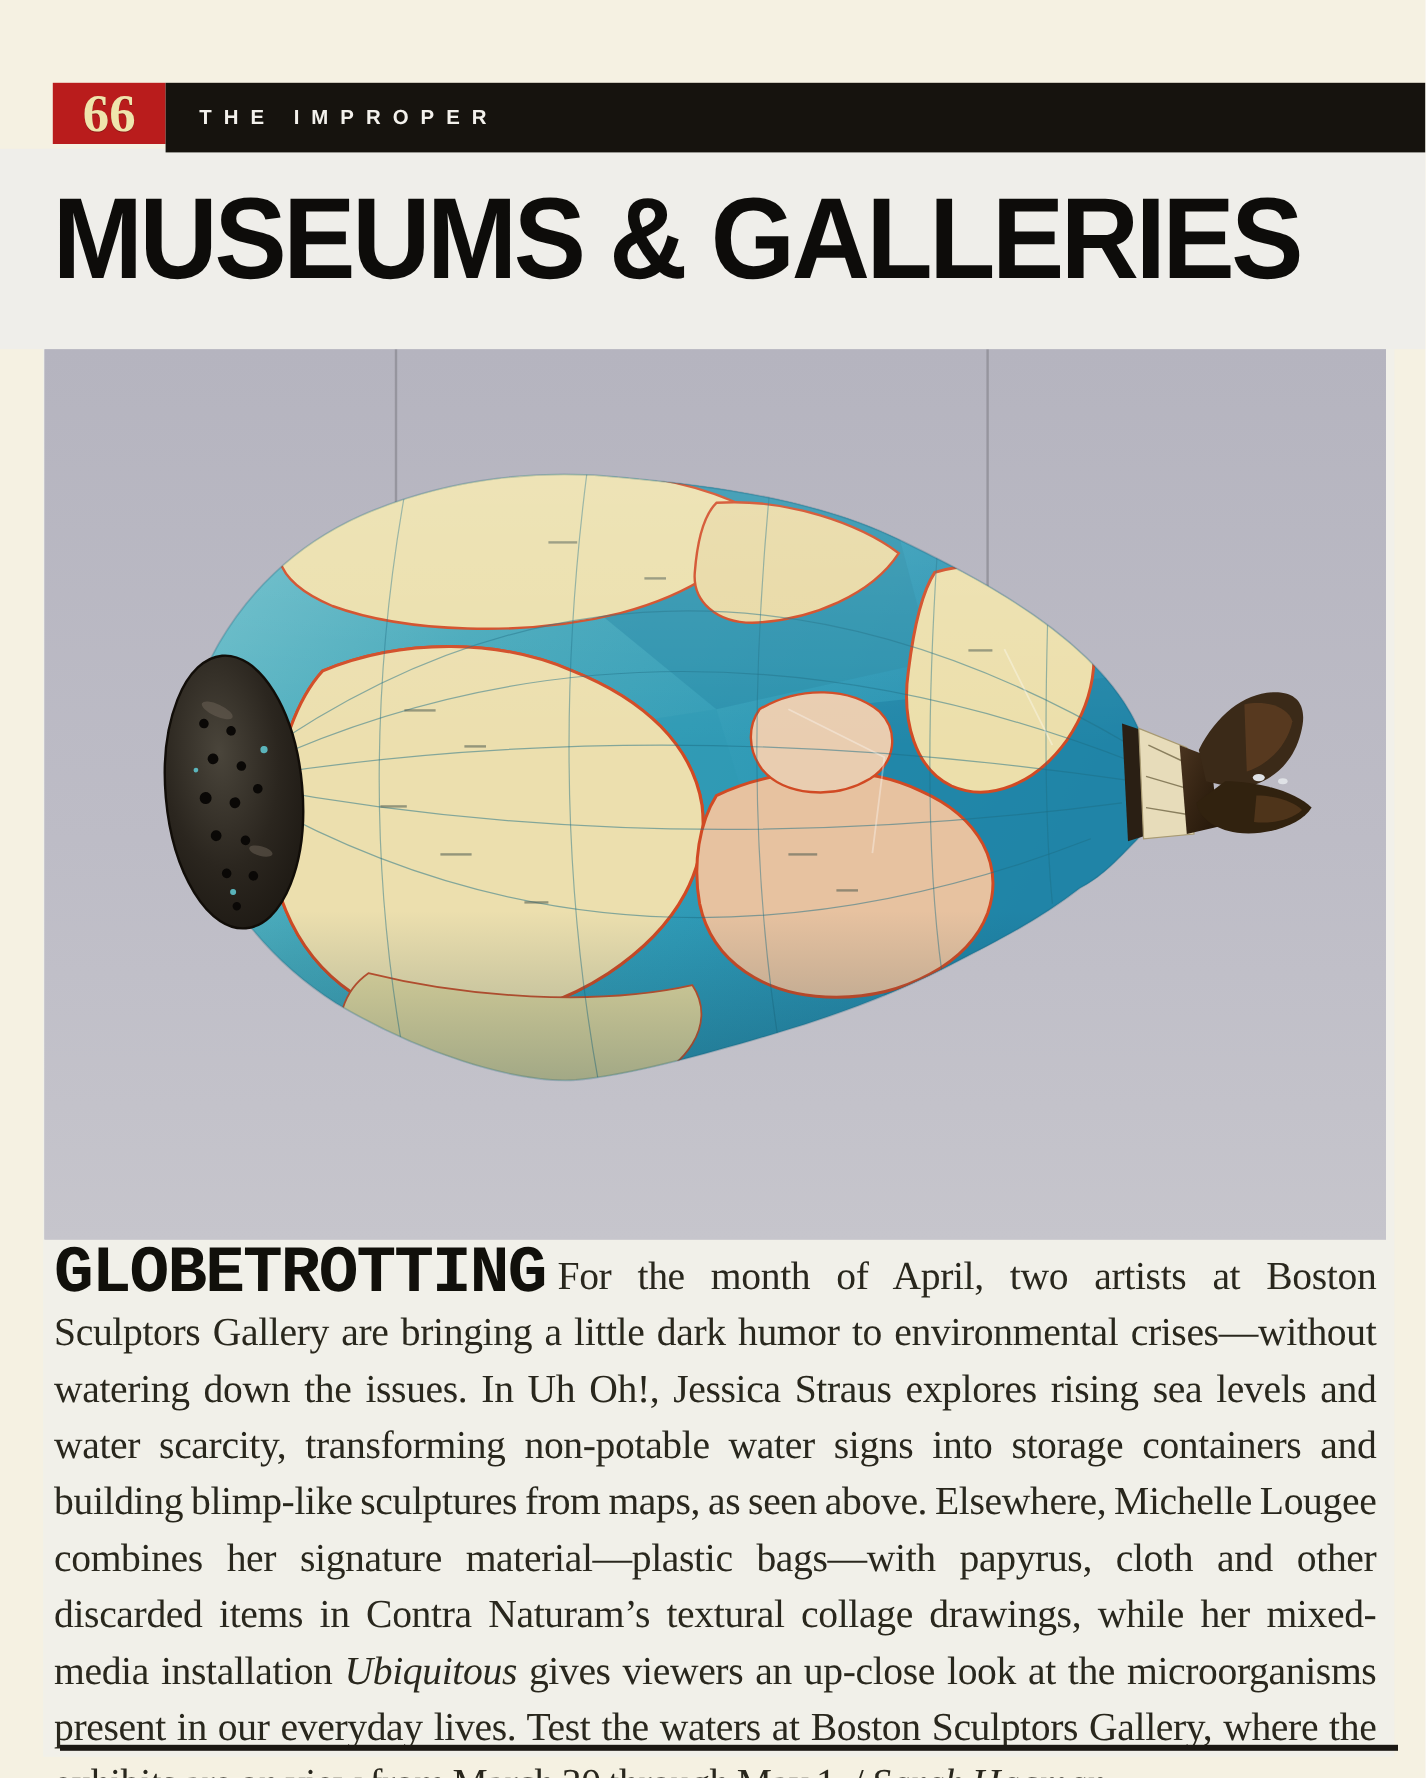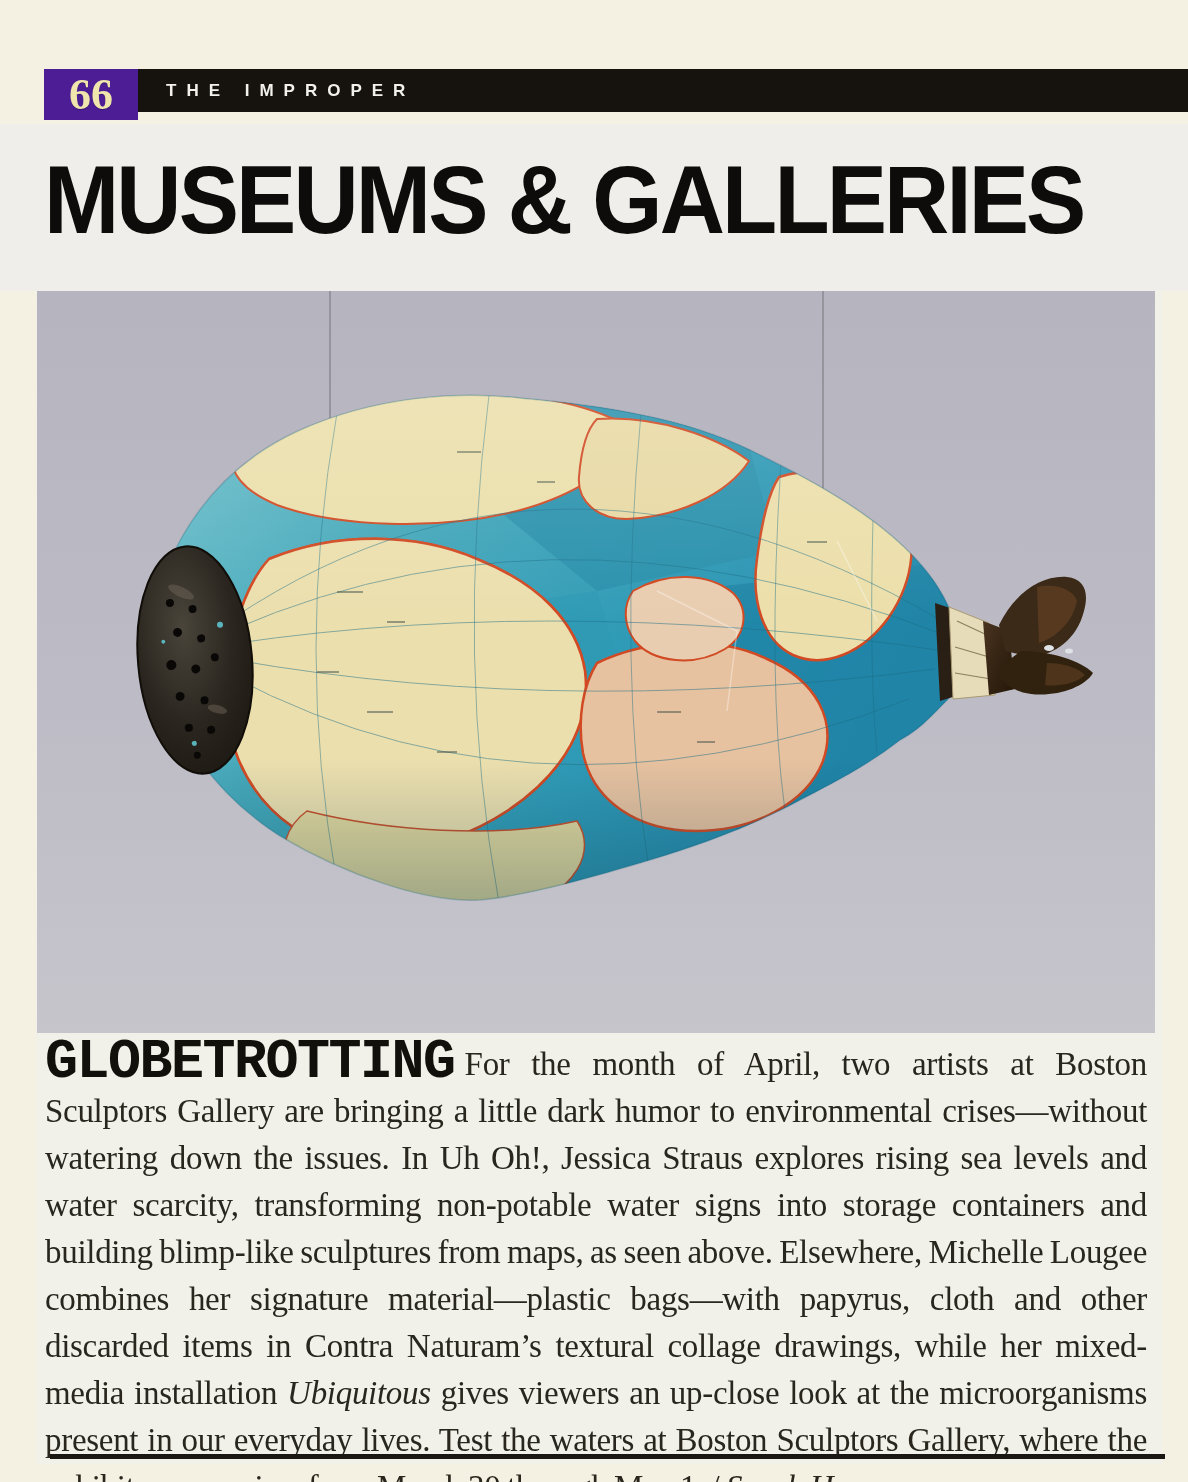--- a/index.html
+++ b/index.html
@@ -18,29 +18,29 @@
   .headline-band{
     position:absolute;left:0;top:124px;width:1188px;height:167px;
     background:#efeeea;
   }
   
   .topbar{
     position:absolute;left:44px;top:69px;right:0;height:51px;
     display:flex;flex-direction:row;
   }
   .folio{
-    width:94px;height:51px;background:#4c1d95;
+    width:94px;height:51px;background:#b91c1c;
     display:flex;align-items:center;justify-content:center;
     color:#efe5ad;
     font-family:"Liberation Serif", serif;
     font-weight:bold;font-size:44px;line-height:1;
     text-shadow:0 1px 0 rgba(0,0,0,.25);
   }
   .mastbar{
-    flex:1;background:#16130e;height:43px;
+    flex:1;background:#16130e;height:58px;
     display:flex;align-items:center;
     padding-left:28px;
   }
   .mastbar span{
     color:#f3f1ec;
     font-family:"Liberation Sans", sans-serif;
     font-weight:bold;font-size:17px;
     letter-spacing:10px;
   }
   

